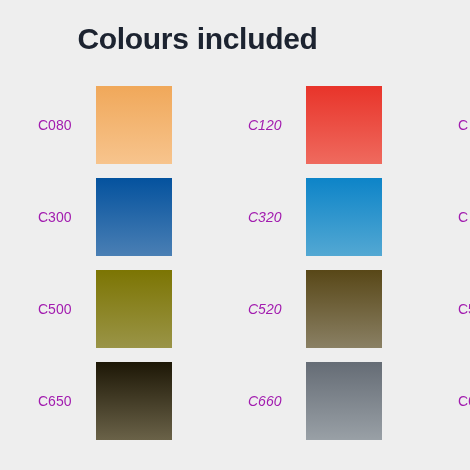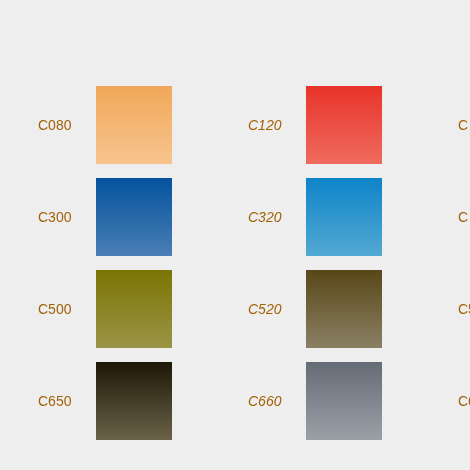--- a/index.html
+++ b/index.html
@@ -48,21 +48,21 @@
     top: 0;
     height: 78px;
     display: block;
   }
   .swatch-label {
     position: absolute;
     top: 0;
     height: 78px;
     line-height: 78px;
     font-size: 14px;
-    color: #a16207;
+    color: #a21caf;
     font-family: "Liberation Sans", sans-serif;
     white-space: nowrap;
   }
   .swatch-box {
     position: absolute;
     top: 0;
     width: 76px;
     height: 78px;
   }
   
@@ -70,20 +70,21 @@
   .col-0 .swatch-box   { left: 96px; }
   .col-1 .swatch-label { left: 248px; font-style: italic; }
   .col-1 .swatch-box   { left: 306px; }
   .col-2 .swatch-label { left: 458px; }
 </style>
 </head>
 <body style="background: rgb(238, 238, 238);">
 
 <div id="page-root" style="background: rgb(238, 238, 238);">
 
+  <div id="palette-title" style="color: rgb(28, 35, 48);">Colours included</div>
 
   <div id="swatch-grid">
       <div class="swatch-row">
         <div class="swatch-cell col-0">
           <span class="swatch-label">C080</span>
           <span class="swatch-box" style="background: linear-gradient(rgb(240, 168, 90) 0%, rgb(247, 196, 141) 100%);"></span>
         </div>
         <div class="swatch-cell col-1">
           <span class="swatch-label">C120</span>
           <span class="swatch-box" style="background: linear-gradient(rgb(232, 52, 42) 0%, rgb(239, 106, 94) 100%);"></span>

